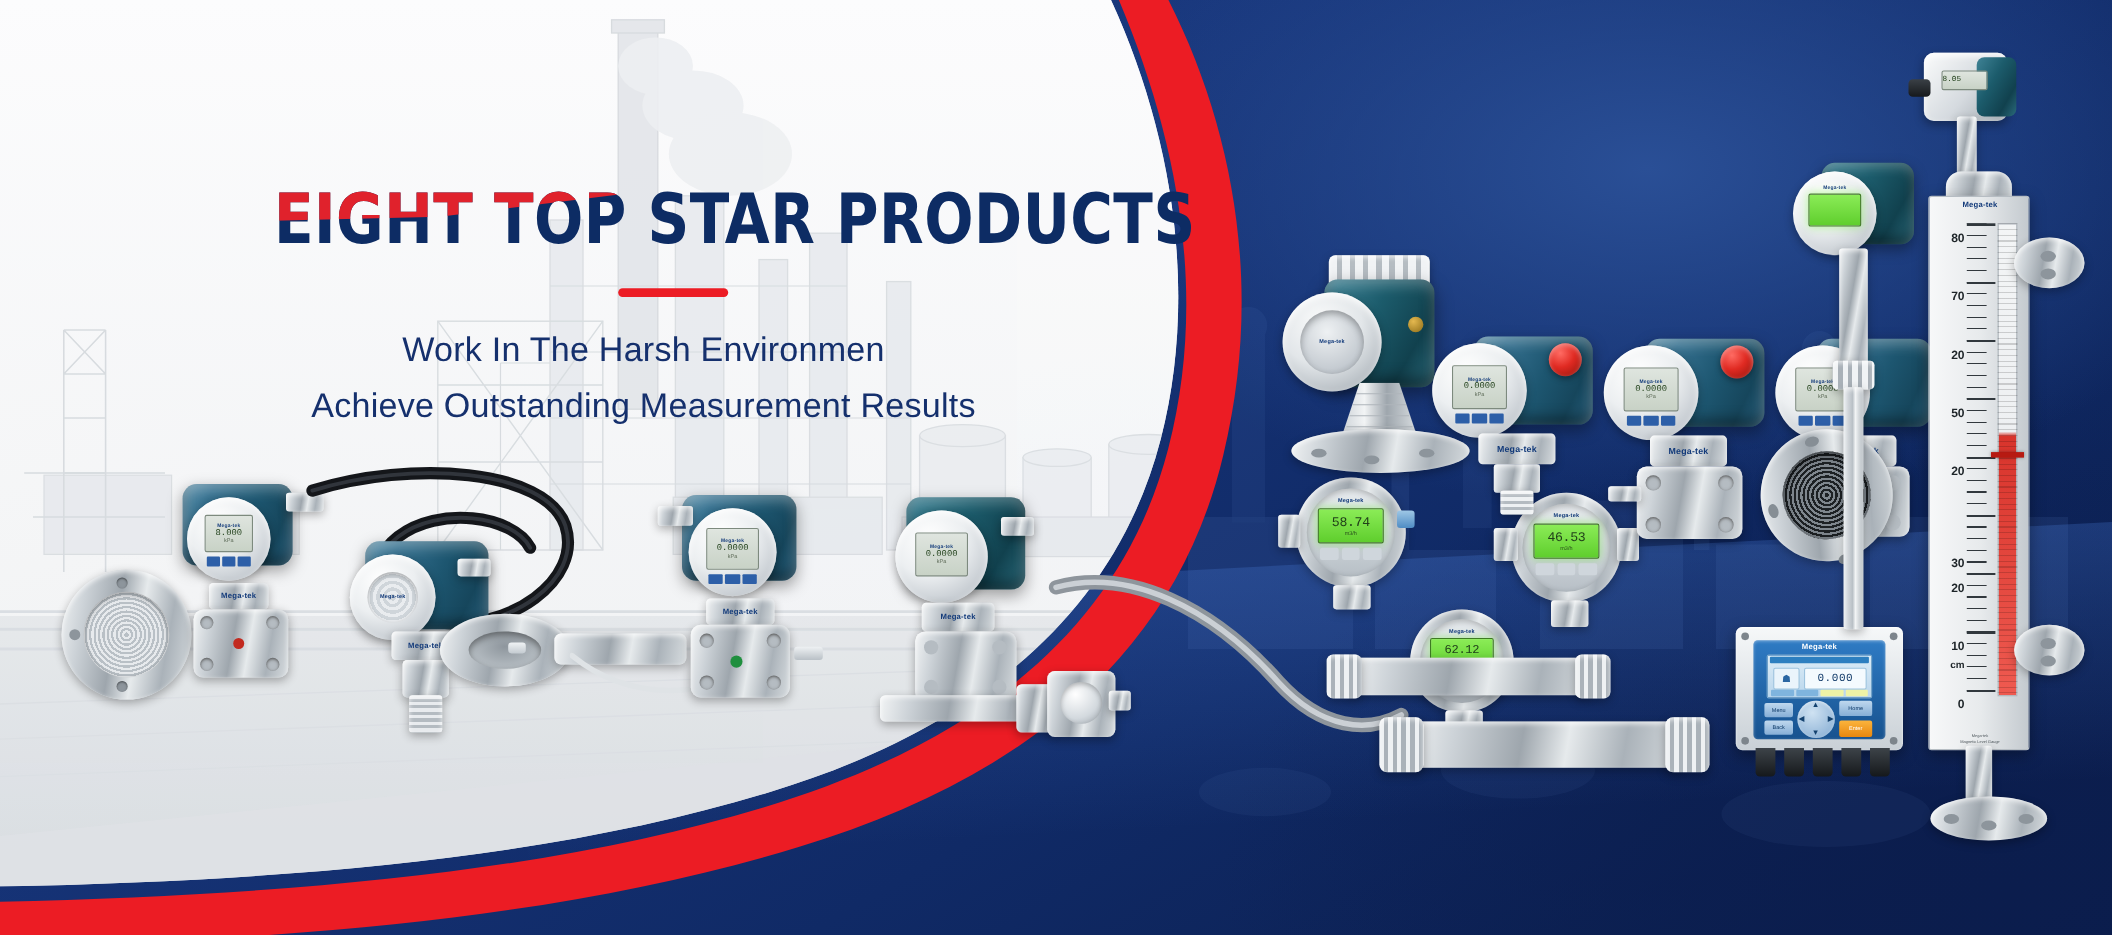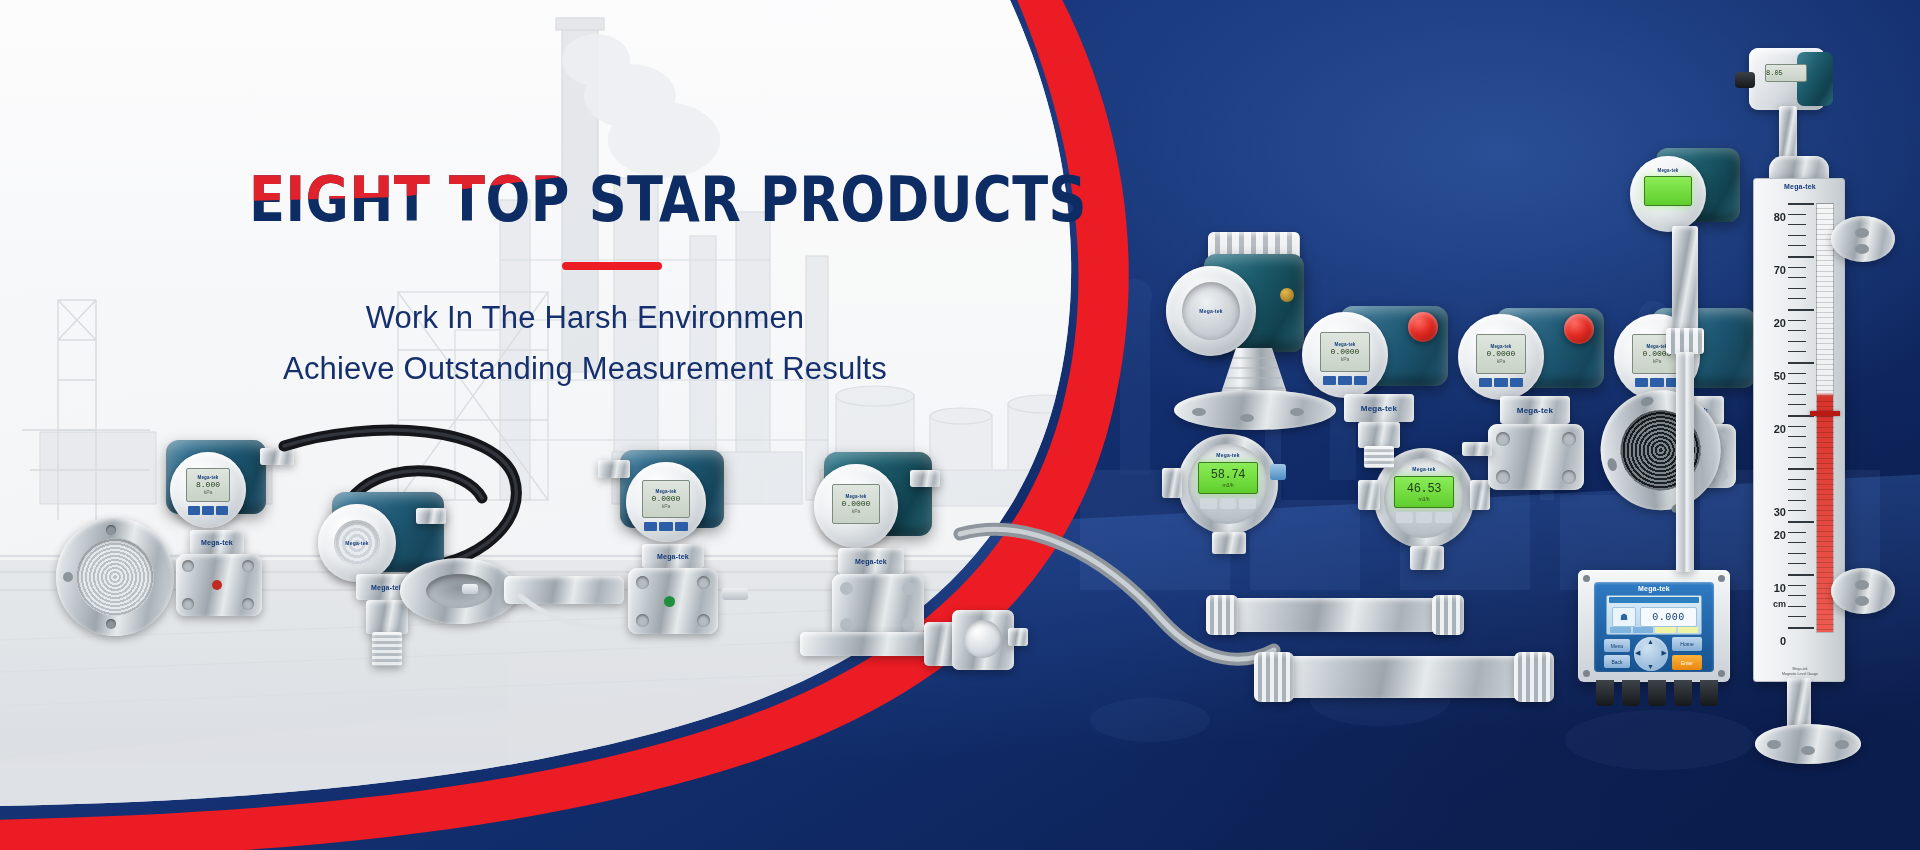--- a/index.html
+++ b/index.html
@@ -392,20 +392,37 @@
       <div style="position:absolute; left:26px; top:68px; width:56px; height:11px; display:flex; gap:3px;">
         <div style="flex:1; background:#cfd6dc; border-radius:2px;"></div>
         <div style="flex:1; background:#cfd6dc; border-radius:2px;"></div>
         <div style="flex:1; background:#cfd6dc; border-radius:2px;"></div>
       </div>
       <div class="steel" style="position:absolute; left:-12px; top:36px; width:22px; height:30px; border-radius:3px;"></div>
       <div class="steel" style="position:absolute; left:100px; top:36px; width:20px; height:30px; border-radius:3px;"></div>
       <div class="steel" style="position:absolute; left:40px; top:102px; width:34px; height:24px; border-radius:3px;"></div>
     </div>
 
+    <div class="prod" style="left:1278px; top:552px; width:112px; height:122px;">
+      <div class="steel" style="position:absolute; left:4px; top:2px; width:94px; height:94px; border-radius:50%;"></div>
+      <div style="position:absolute; left:13px; top:11px; width:76px; height:76px; border-radius:50%;
+                  background:linear-gradient(#e9edf0,#b7bfc6); box-shadow:inset 0 2px 6px rgba(0,0,0,.25);"></div>
+      <div class="lcd-green" style="position:absolute; left:22px; top:28px; width:58px; height:30px; border-radius:2px;
+                  display:flex; flex-direction:column; align-items:center; justify-content:center;">
+        <div class="val" style="font-size:11px; letter-spacing:-.3px;">62.12</div>
+        <div class="tiny" style="color:#2a4f1e;">m3/h</div>
+      </div>
+      <div class="brand" style="position:absolute; left:22px; top:19px; width:58px; font-size:5px;">Mega-tek</div>
+      <div style="position:absolute; left:24px; top:62px; width:54px; height:10px; display:flex; gap:3px;">
+        <div style="flex:1; background:#cfd6dc; border-radius:2px;"></div>
+        <div style="flex:1; background:#cfd6dc; border-radius:2px;"></div>
+        <div style="flex:1; background:#cfd6dc; border-radius:2px;"></div>
+      </div>
+      <div class="steel" style="position:absolute; left:36px; top:94px; width:34px; height:24px; border-radius:3px;"></div>
+    </div>
 
     <div class="prod" style="left:1254px; top:648px; width:300px; height:60px;">
       <div class="steel" style="position:absolute; left:22px; top:8px; width:256px; height:42px; border-radius:10px;"></div>
       <div class="steel" style="position:absolute; left:0; top:4px; width:40px; height:50px; border-radius:7px;
                   background:repeating-linear-gradient(to right,#eef1f3 0 4px,#aab2b9 4px 8px);"></div>
       <div class="steel" style="position:absolute; left:260px; top:4px; width:40px; height:50px; border-radius:7px;
                   background:repeating-linear-gradient(to right,#eef1f3 0 4px,#aab2b9 4px 8px);"></div>
     </div>
     <div class="prod" style="left:1206px; top:592px; width:260px; height:48px;">
       <div class="steel" style="position:absolute; left:18px; top:6px; width:224px; height:34px; border-radius:8px;"></div>

